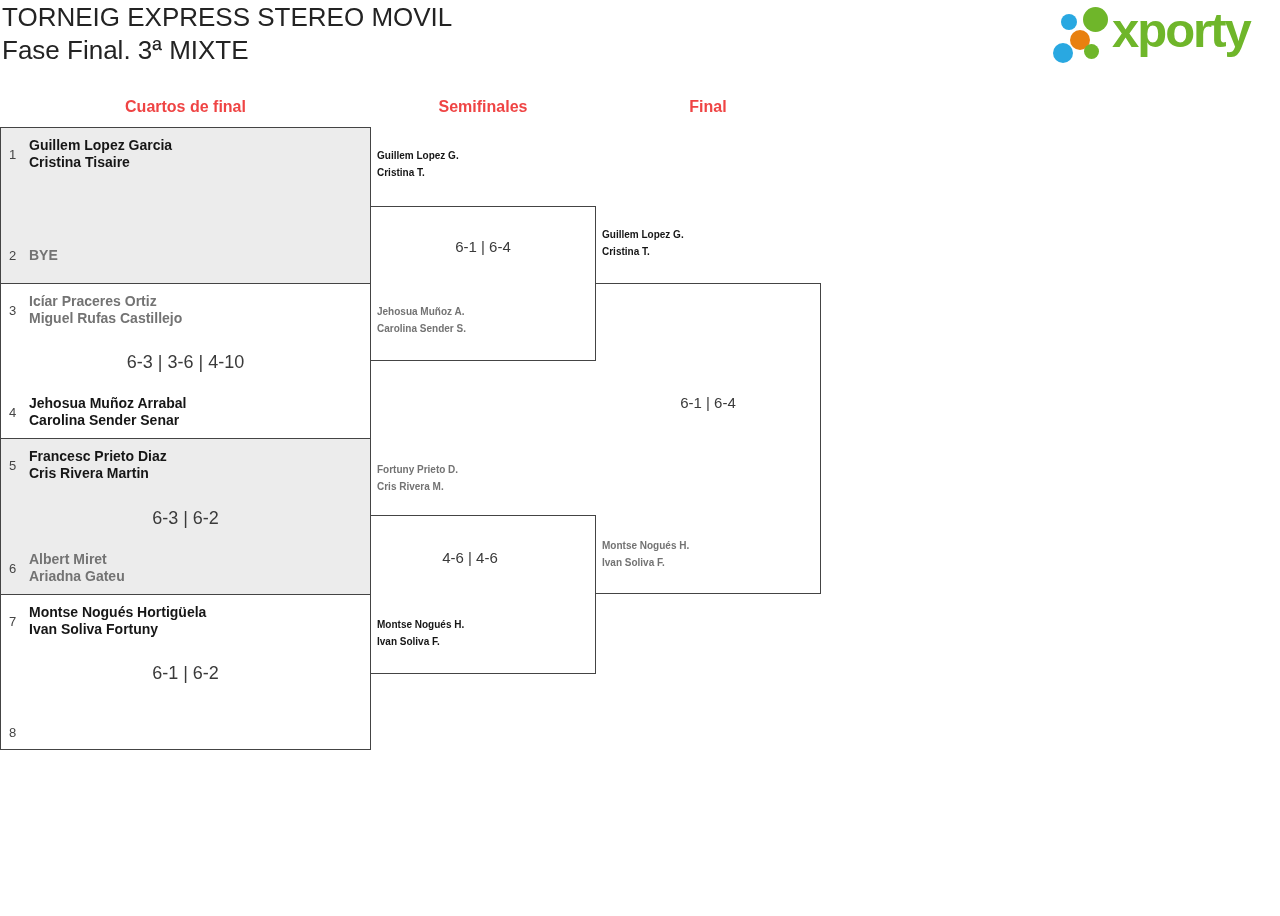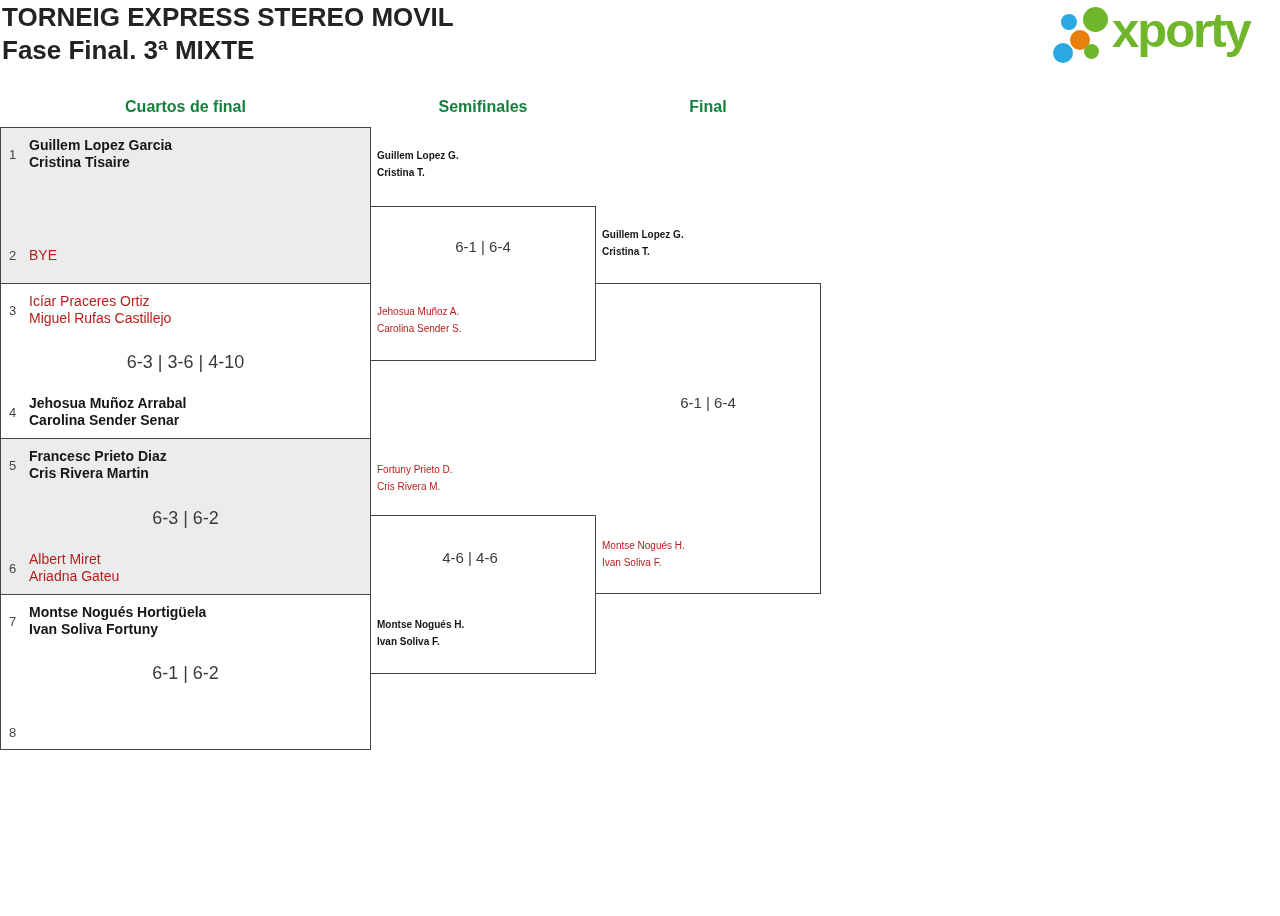--- a/index.html
+++ b/index.html
@@ -6,37 +6,37 @@
   html,body { margin:0; padding:0; }
   body {
     width:1280px; height:916px; position:relative; overflow:hidden;
     background:#ffffff; color:#1b1b1b;
     font-family:"Liberation Sans", sans-serif;
     -webkit-font-smoothing:antialiased;
   }
   
   .page-title {
     position:absolute; left:2px; top:1px;
-    font-size:26px; line-height:33px; font-weight:700; color:#232323;
+    font-size:26px; line-height:33px; font-weight:400; color:#232323;
   }
   .logo { position:absolute; left:1050px; top:4px; width:228px; height:70px; }
   .logo-dot { position:absolute; border-radius:50%; }
   .dot-blue-small  { left:11px; top:10px; width:16px; height:16px; }
   .dot-green-big   { left:33px; top:3px;  width:25px; height:25px; }
   .dot-orange      { left:20px; top:26px; width:20px; height:20px; }
   .dot-blue-big    { left:3px;  top:39px; width:20px; height:20px; }
   .dot-green-small { left:34px; top:40px; width:15px; height:15px; }
   .logo-word {
     position:absolute; left:62px; top:-9px;
     font-size:49px; line-height:70px; font-weight:700; letter-spacing:-2px;
   }
   
   .round-header {
     position:absolute; top:97px; height:20px;
-    font-size:16px; line-height:20px; font-weight:700; color:#15803d;
+    font-size:16px; line-height:20px; font-weight:700; color:#ef4444;
     text-align:center;
   }
   .rh-qf { left:0;     width:371px; }
   .rh-sf { left:370px; width:226px; }
   .rh-f  { left:595px; width:226px; }
   
   .qbox {
     position:absolute; left:0; width:371px;
     border:1px solid #444; box-sizing:border-box; background:#ffffff;
   }
@@ -59,21 +59,21 @@
   .qrow { position:absolute; left:8px; display:flex; align-items:center; }
   .qrow.top    { top:9px; }
   .qrow.bottom { bottom:9px; }
   .qrow.bye    { bottom:19px; }
   .seed {
     flex:none; width:20px; font-size:13px; color:#454545; font-weight:400;
   }
   .names { font-size:14px; line-height:17px; }
   .names div { white-space:nowrap; }
   .winner { font-weight:700; color:#161616; }
-  .loser  { font-weight:400; color:#b91c1c; }
+  .loser  { font-weight:700; color:#737373; }
   .qscore {
     position:absolute; left:0; right:0; top:50%; margin-top:-9px;
     text-align:center; font-size:18px; color:#3a3a3a;
   }
   
   .plabel { position:absolute; font-size:10px; line-height:17px; }
   .plabel div { white-space:nowrap; }
   .sf1-p1 { left:377px; top:147px; }
   .sf1-p2 { left:377px; top:303px; }
   .sf2-p1 { left:377px; top:461px; }

